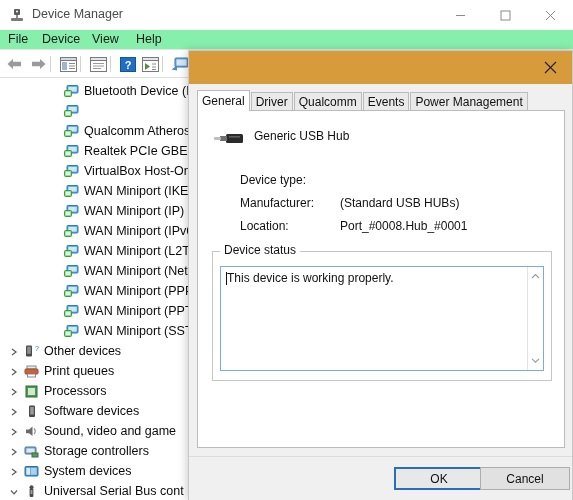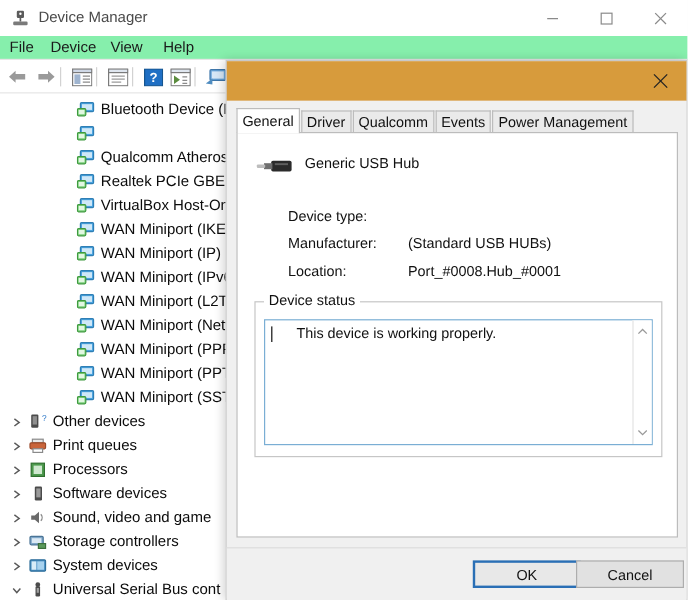--- a/index.html
+++ b/index.html
@@ -55,21 +55,21 @@
 
   .dev-icon{position:absolute;left:14px;top:16px;width:34px;height:24px;}
   .dev-name{position:absolute;left:56px;top:18px;font-size:12px;color:#111;white-space:nowrap;}
 
   .kv-key{position:absolute;font-size:12px;color:#111;white-space:nowrap;}
   .kv-val{position:absolute;font-size:12px;color:#111;white-space:nowrap;left:142px;}
 
   .grp{position:absolute;left:14px;top:140px;width:340px;height:130px;border:1px solid #c6c6c6;box-sizing:border-box;}
   .grp-legend{position:absolute;left:22px;top:132px;background:#fff;padding:0 4px;font-size:12px;color:#111;}
   .statusbox{position:absolute;left:22px;top:155px;width:324px;height:105px;border:1px solid #7aaed4;background:#fff;box-sizing:border-box;}
-  .status-text{position:absolute;left:6px;top:4px;font-size:12px;color:#111;white-space:nowrap;margin-left:20px;}
+  .status-text{position:absolute;left:6px;top:4px;font-size:12px;color:#111;white-space:nowrap;}
   .caret{position:absolute;left:5px;top:5px;width:1px;height:13px;background:#111;}
   .sbar{position:absolute;right:0;top:0;width:15px;height:103px;background:#fff;border-left:1px solid #e3e3e3;}
   .sarrow{position:absolute;left:0;width:15px;height:15px;display:flex;align-items:center;justify-content:center;color:#9a9a9a;}
   .sarrow.up{top:2px;} .sarrow.dn{bottom:2px;}
 
   .dlg-footer{position:absolute;left:0;bottom:0;width:100%;height:44px;background:#f0f0f0;border-top:1px solid #dcdcdc;}
   .dbtn{position:absolute;top:10px;width:90px;height:23px;font-size:12px;color:#111;background:#e1e1e1;
         border:1px solid #adadad;display:flex;align-items:center;justify-content:center;box-sizing:border-box;}
   .dbtn.default{border:2px solid #2a6fb5;background:#e8e8e8;}
   #btn-ok{left:205px;} #btn-cancel{left:291px;}

